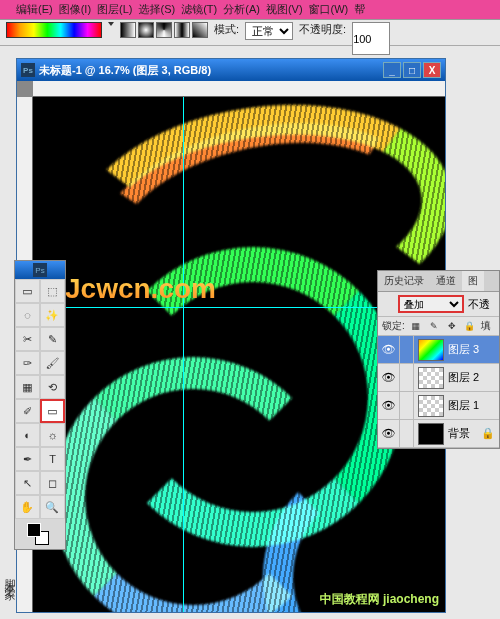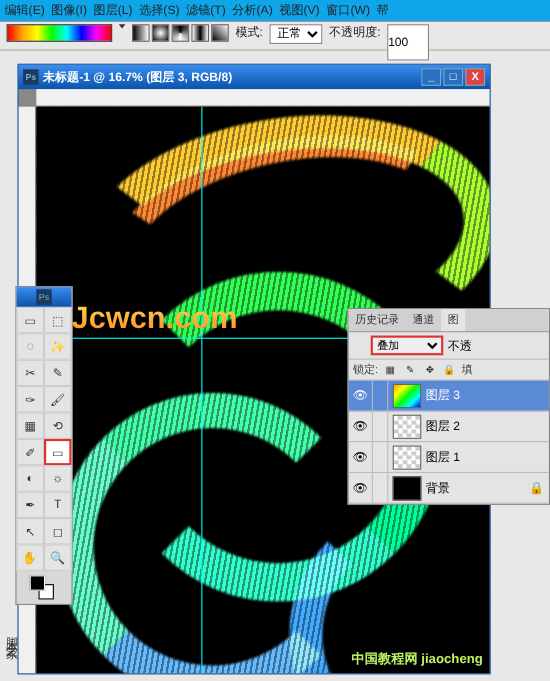--- a/index.html
+++ b/index.html
@@ -1,17 +1,17 @@
 <!DOCTYPE html>
 <html><head>
 <meta charset="utf-8">
 <style>
 *{margin:0;padding:0;box-sizing:border-box;font-family:"Microsoft YaHei",SimSun,sans-serif;font-size:11px;}
 body{background:#e8e8e8;width:500px;height:619px;position:relative;overflow:hidden;}
-.menubar{display:flex;gap:6px;padding:2px 4px;background:#0ea5e9;border-bottom:1px solid #999;color:#222;}
+.menubar{display:flex;gap:6px;padding:2px 16px;background:#ec4899;border-bottom:1px solid #999;color:#222;}
 .menubar span{cursor:default;}
 .toolbar{display:flex;align-items:flex-start;gap:6px;padding:2px 6px;border-bottom:1px solid #aaa;height:26px;}
 .grad-swatch{width:96px;height:16px;border:1px solid #333;background:linear-gradient(90deg,red,orange,yellow,lime,cyan,blue,magenta,red);}
 .menu-arrow{width:0;height:0;border-left:3px solid transparent;border-right:3px solid transparent;border-top:4px solid #333;}
 .grad-types{display:flex;gap:2px;}
 .grad-types div{width:16px;height:16px;border:1px solid #666;}
 .gt1{background:linear-gradient(90deg,#000,#fff);}
 .gt2{background:radial-gradient(circle,#fff,#000);}
 .gt3{background:conic-gradient(#000,#fff,#000);}
 .gt4{background:linear-gradient(90deg,#fff,#000,#fff);}
@@ -45,21 +45,21 @@
 .guide-h{position:absolute;left:0;right:0;height:1px;background:#0ff;top:210px;}
 .toolbox{position:absolute;left:14px;top:260px;width:52px;background:#d8d8d8;border:1px solid #888;}
 .toolbox-header{height:18px;background:linear-gradient(180deg,#3a8df0,#0a53aa);display:flex;align-items:center;justify-content:center;}
 .ps-mini{width:14px;height:14px;background:#1b3a5c;color:#7ac;font-size:8px;display:flex;align-items:center;justify-content:center;}
 .tool-grid{display:grid;grid-template-columns:1fr 1fr;}
 .tool{height:24px;border:1px solid #ccc;display:flex;align-items:center;justify-content:center;color:#333;background:#e4e4e4;}
 .tool.sel{background:#fff;border:2px solid #d33;}
 .swatches{padding:4px;display:flex;justify-content:center;position:relative;height:30px;}
 .fg{width:14px;height:14px;background:#000;border:1px solid #fff;position:absolute;left:12px;top:4px;z-index:1;}
 .bg2{width:14px;height:14px;background:#fff;border:1px solid #000;position:absolute;left:20px;top:12px;}
-.layers{position:absolute;right:0;top:280px;width:184px;background:#e4e4e4;border:1px solid #888;}
+.layers{position:absolute;right:0;top:270px;width:123px;background:#e4e4e4;border:1px solid #888;}
 .layers-tabs{display:flex;background:#d0d0d0;border-bottom:1px solid #999;}
 .ltab{padding:3px 6px;font-size:10px;color:#333;}
 .ltab.active{background:#e4e4e4;}
 .layers-opts{display:flex;align-items:center;gap:4px;padding:3px 4px;}
 .blend-select{border:2px solid #d33;height:18px;width:66px;font-size:10px;margin-left:16px;}
 .lock-row{display:flex;align-items:center;gap:4px;padding:2px 4px;border-top:1px solid #bbb;border-bottom:1px solid #bbb;}
 .lock-row span{font-size:10px;color:#333;}
 .lock-ico{width:14px;height:14px;display:flex;align-items:center;justify-content:center;font-size:9px;color:#333;}
 .layer-list{}
 .layer{display:flex;align-items:center;height:28px;border-bottom:1px solid #bbb;}

